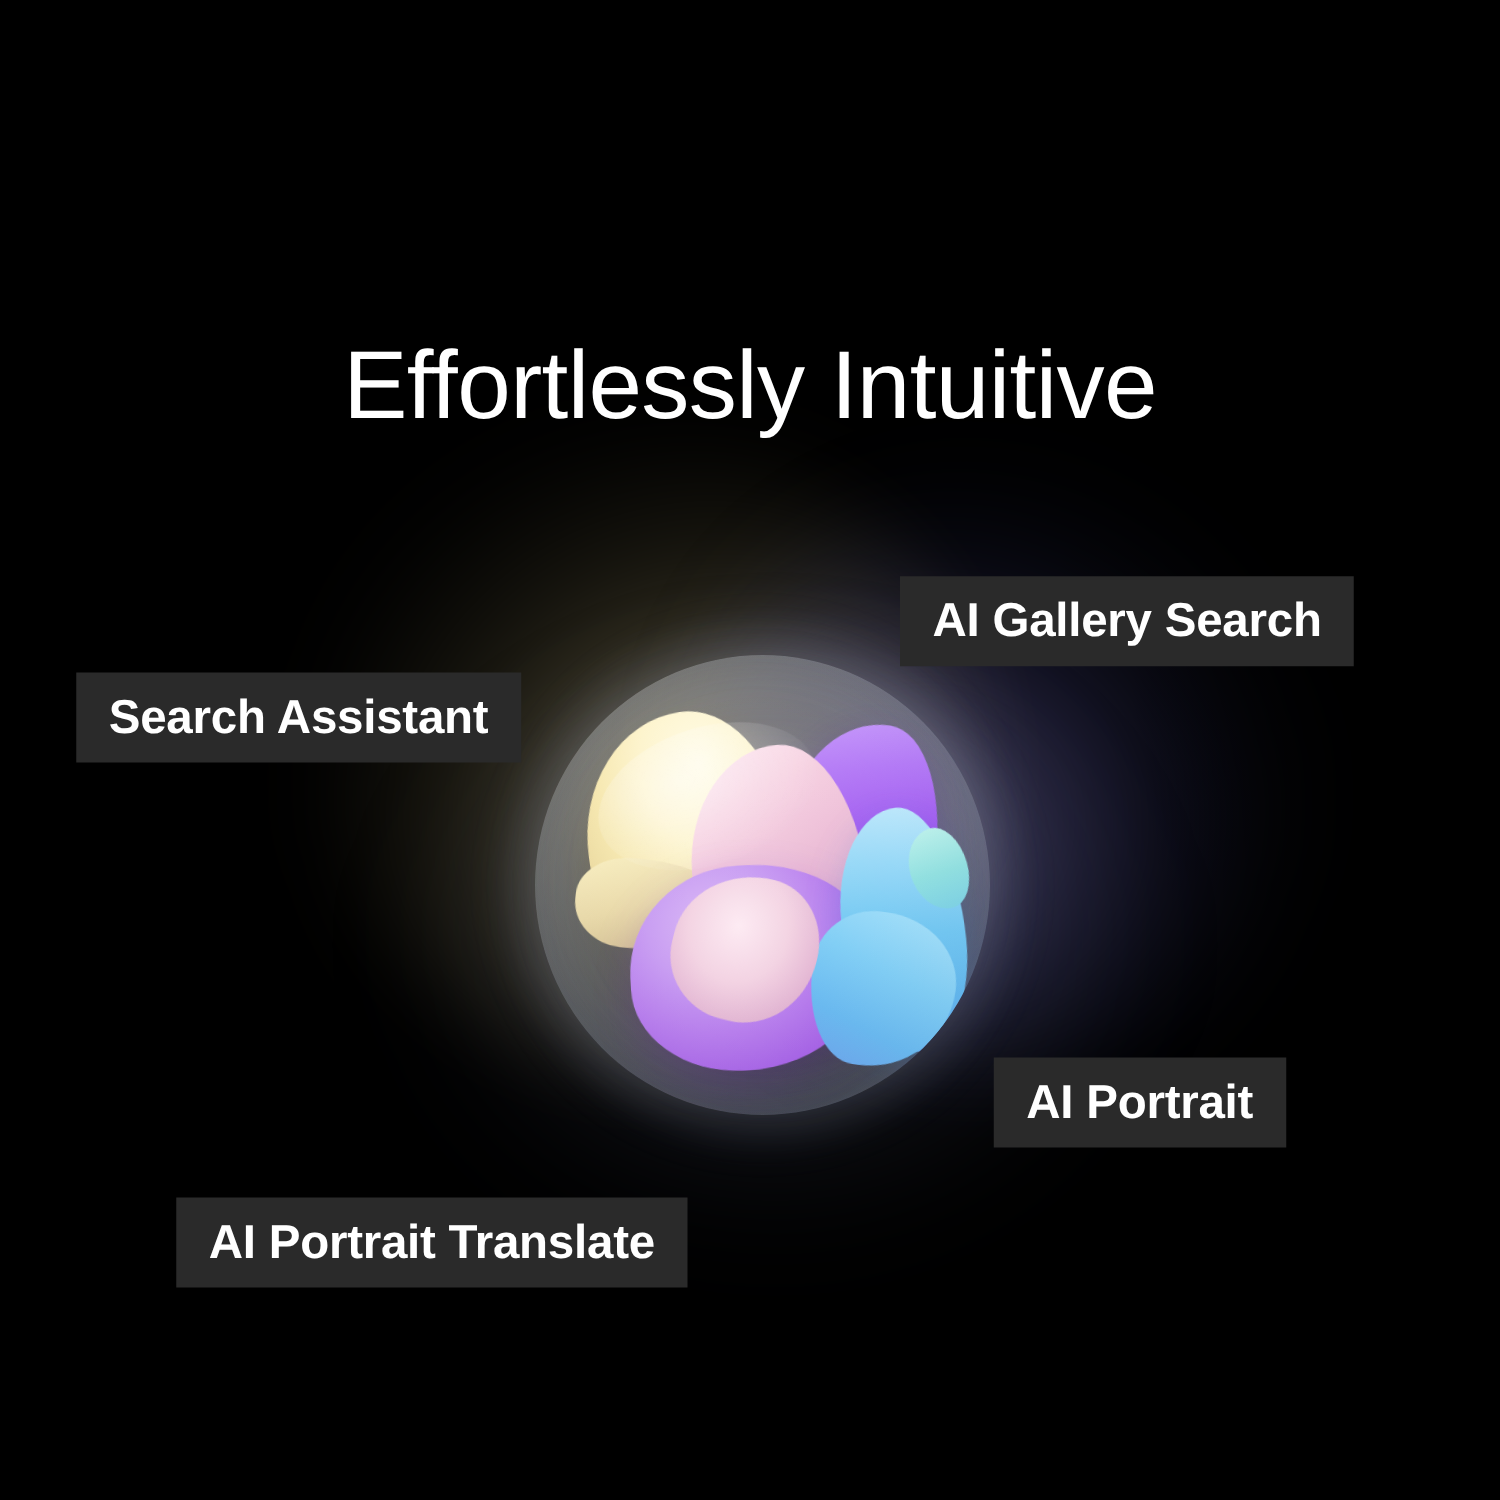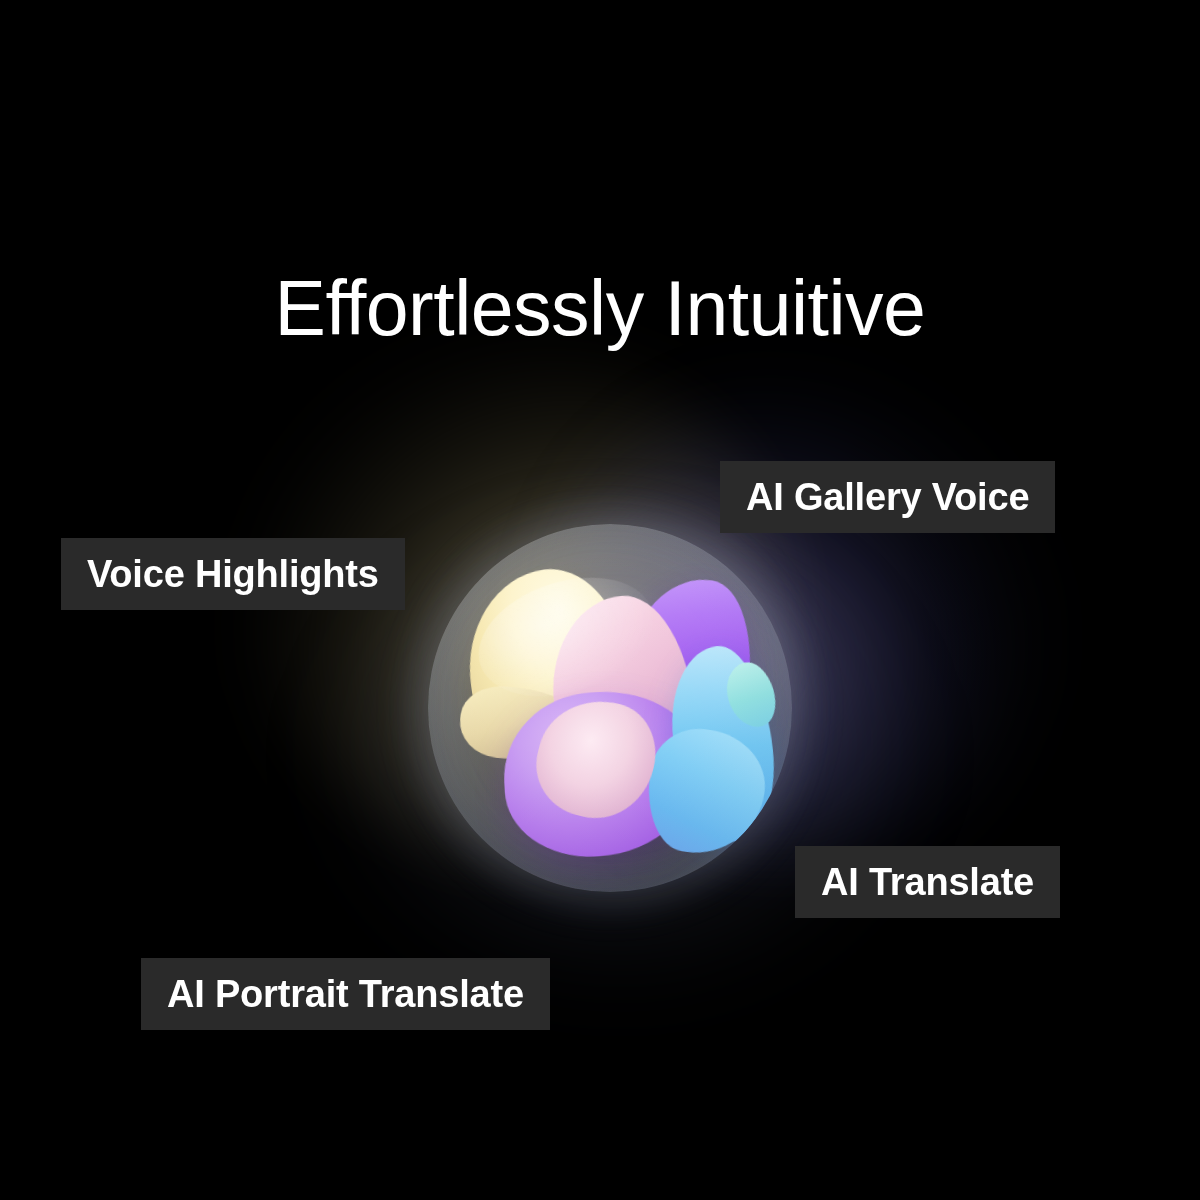--- a/index.html
+++ b/index.html
@@ -359,28 +359,28 @@
         <span class="b-pink2"></span>
         <span class="b-spec"></span>
       </div>
       <div class="blob-veil"></div>
     </div>
   </div>
 
   <div class="vignette"></div>
 
   <div class="chip" id="chip-voice">
-    <span>Voice Highlights</span>
+    <span>Search Assistant</span>
   </div>
 
   <div class="chip" id="chip-gallery">
-    <span>AI Gallery Voice</span>
+    <span>AI Gallery Search</span>
   </div>
 
   <div class="chip" id="chip-translate">
-    <span>AI Translate</span>
+    <span>AI Portrait</span>
   </div>
 
   <div class="chip" id="chip-portrait">
     <span>AI Portrait Translate</span>
   </div>
 
 </div>
 
 </body></html>

